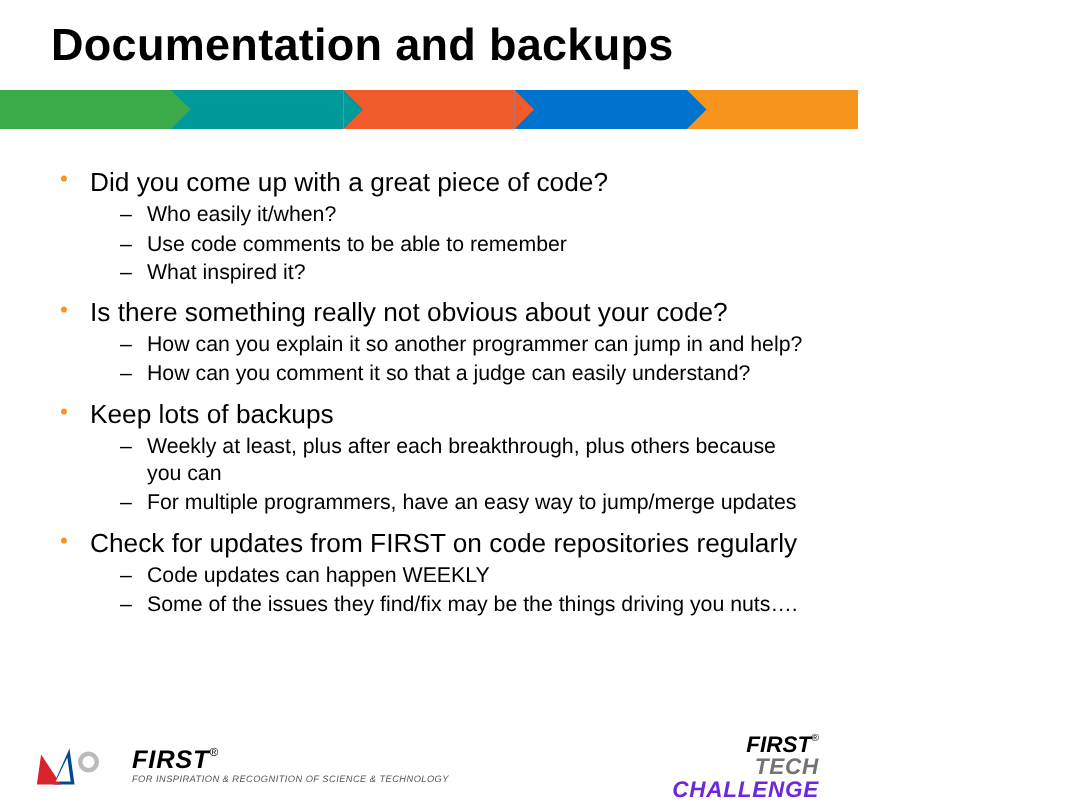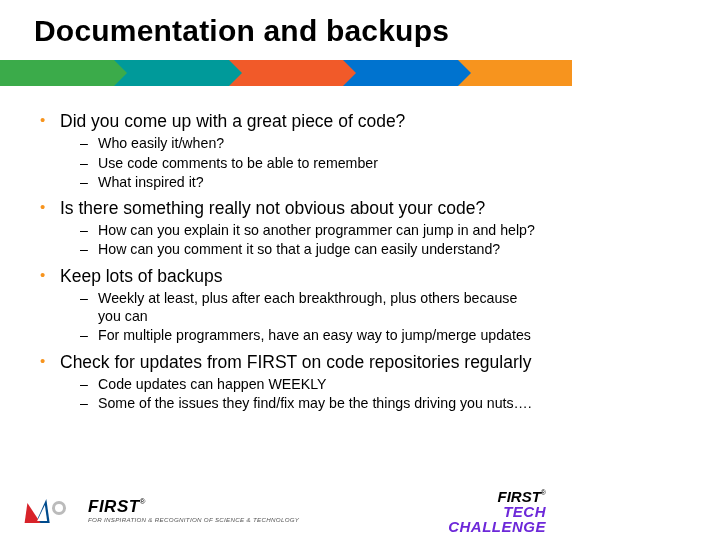--- a/index.html
+++ b/index.html
@@ -40,21 +40,21 @@
   .tri.blue { left:8px; top:2px; border-left:14px solid transparent; border-right:0; border-bottom:24px solid #004b8d; transform: skewX(8deg); }
   .tri.white { left:10px; top:8px; border-left:10px solid transparent; border-right:0; border-bottom:16px solid #fff; transform: skewX(8deg); z-index:2; }
   .circ { position:absolute; right:2px; top:4px; width:14px; height:14px; border:3px solid #bbb; border-radius:50%; }
   .first-text { display:flex; flex-direction:column; line-height:1; }
   .first-word { font-weight:900; font-style:italic; font-size:17px; letter-spacing:0.5px; color:#000; }
   .first-word .reg { font-size:8px; vertical-align: top; font-style:normal; font-weight:normal; }
   .first-tag { font-size:6.2px; letter-spacing:0.3px; color:#555; margin-top:2px; font-style: italic;}
   .ftc { text-align:right; line-height:1; }
   .ftc .l1w { font-weight:900; font-style:italic; font-size:15px; color:#000; }
   .ftc .l1w .reg { font-size:7px; vertical-align:top; font-style:normal; font-weight:normal; }
-  .ftc .l2w { font-weight:900; font-style:italic; font-size:15px; color:#6d28d9; letter-spacing:0.5px; }
+  .ftc .l2w { font-weight:900; font-style:italic; font-size:15px; color:#737373; letter-spacing:0.5px; }
   .ftc .l3w { font-weight:900; font-style:italic; font-size:15px; color:#6d28d9; letter-spacing:0.5px; }
 </style>
 </head>
 <body>
 <div class="slide">
 
   <div class="title">Documentation and backups</div>
 
   <div class="stripe-row">
     <div class="stripe s1"></div>

